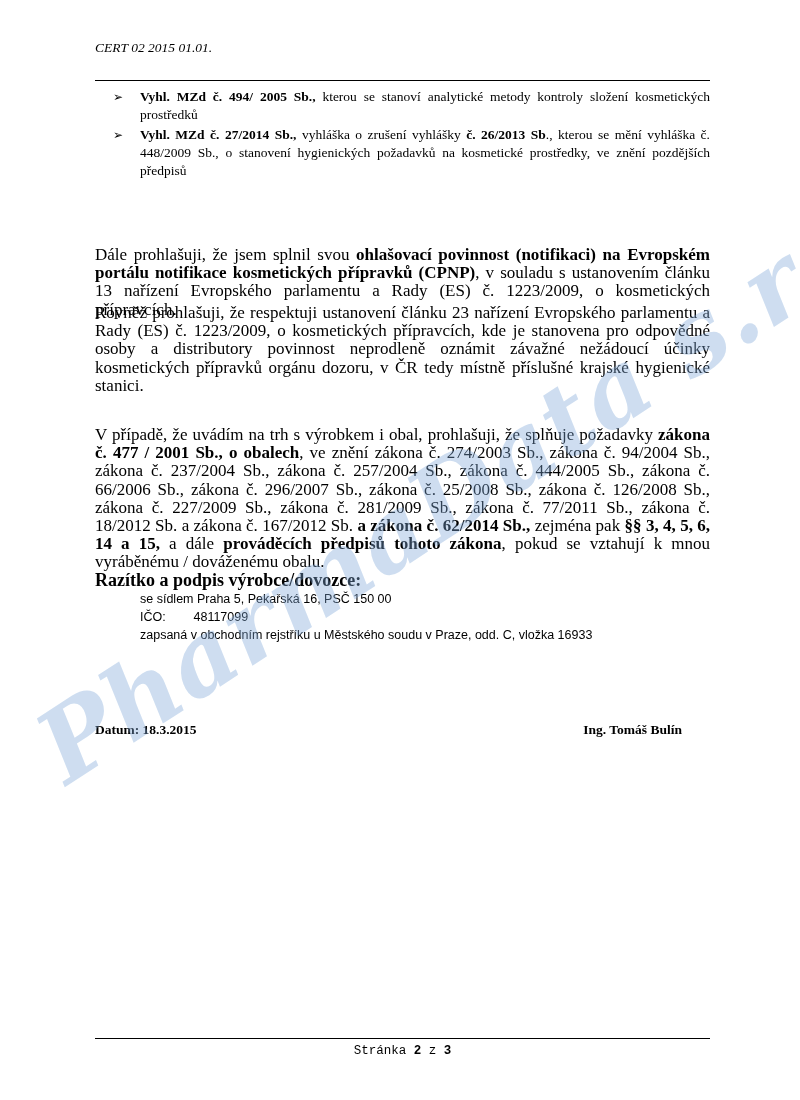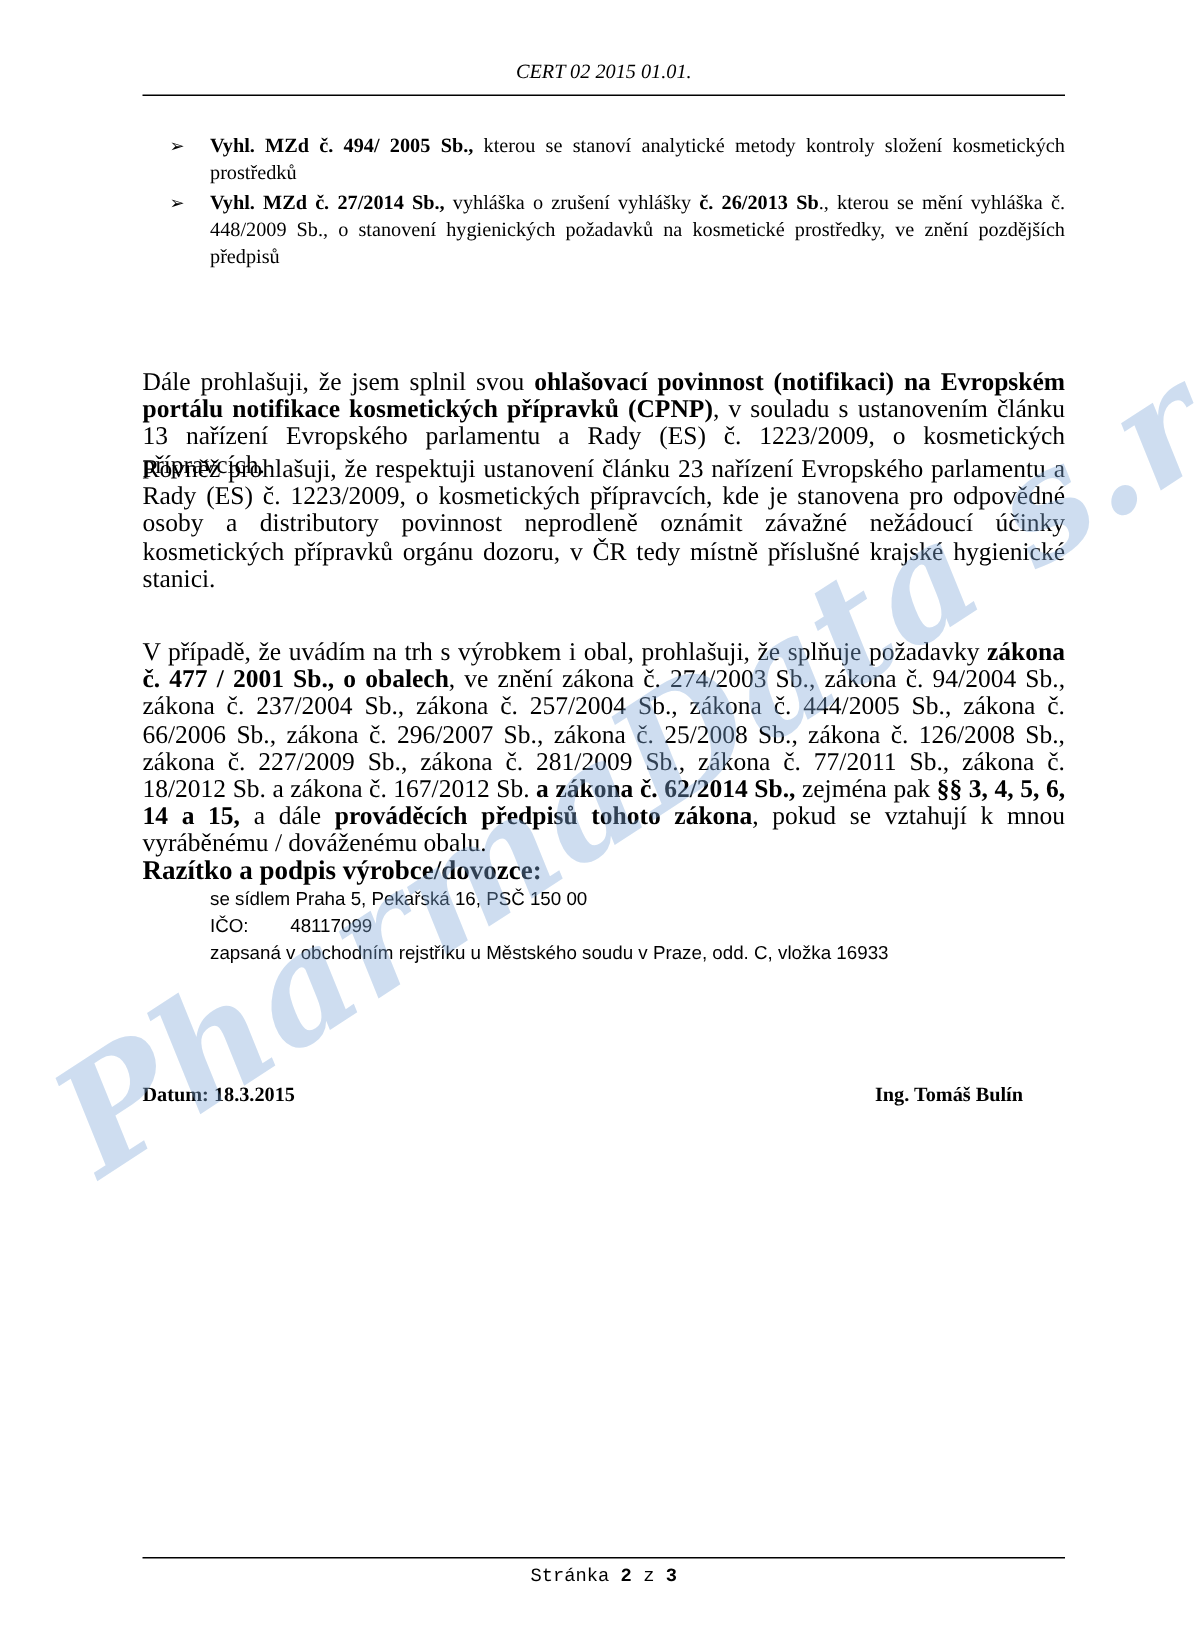--- a/index.html
+++ b/index.html
@@ -9,22 +9,22 @@
     font-family:"Liberation Serif", serif; color:#000;
     overflow:hidden;
   }
   .page { position:relative; width:800px; height:1100px; background:#fff; }
   .content-layer { position:absolute; inset:0; z-index:1; }
 
   .b { font-weight:bold; }
 
   .header {
     position:absolute; top:40px; left:95px; width:615px;
-    text-align:center; font-style:italic; font-size:13.5px;
-    padding-bottom:7px; border-bottom:1.5px solid #000;
+    text-align:left; font-style:italic; font-size:13.5px;
+    padding-bottom:24px; border-bottom:1.5px solid #000;
   }
 
   .bullet-list { position:absolute; top:88px; left:113px; width:597px; }
   .bullet-item { display:flex; margin-bottom:2px; }
   .bullet-marker {
     flex:0 0 27px; font-size:12px; line-height:18px; color:#000;
   }
   .bullet-text {
     flex:1; font-size:13.5px; line-height:18px; text-align:justify;
   }

